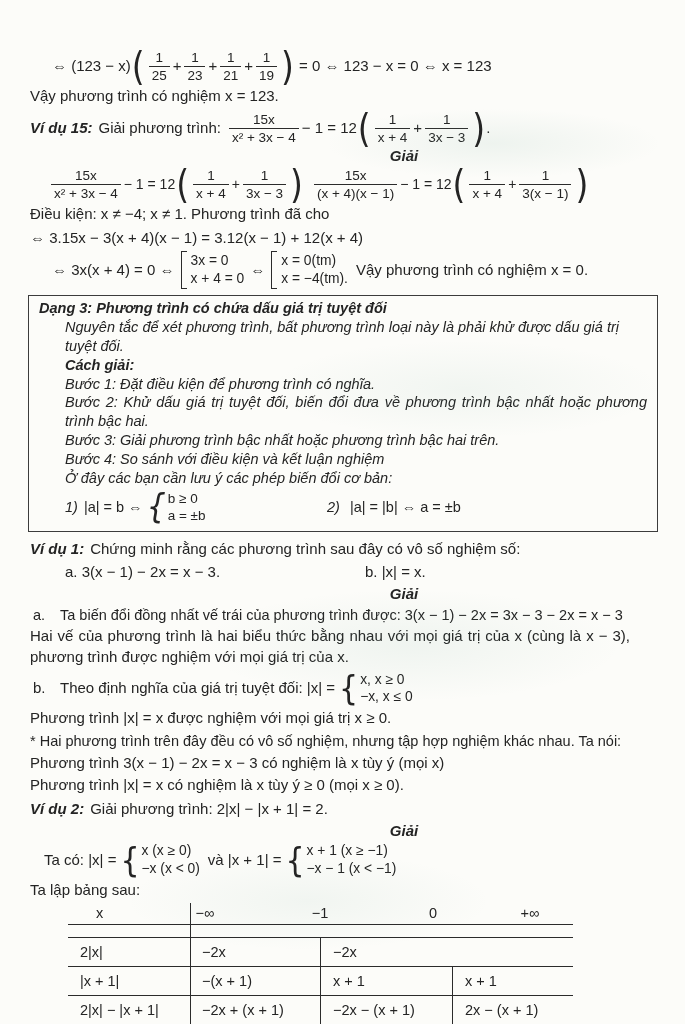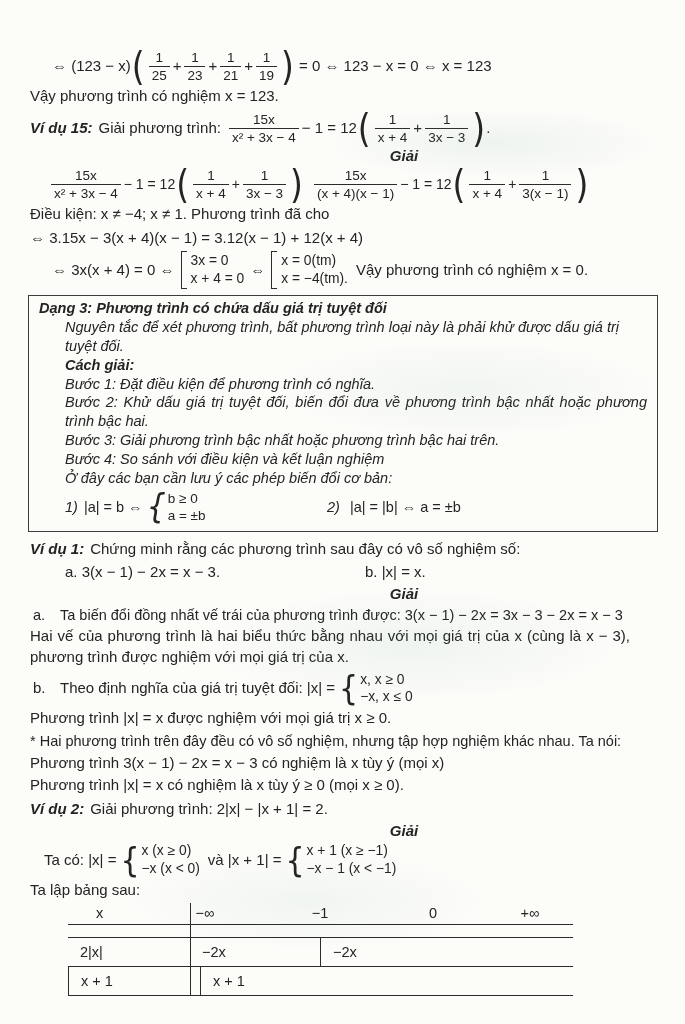--- a/index.html
+++ b/index.html
@@ -285,19 +285,27 @@
       <span class="tick" style="left:462px">+∞</span>
     </div>
     <div class="tgap"></div>
     <div class="tbody">
       <div class="trow">
         <div class="c w0">2|x|</div>
         <div class="c w1">−2x</div>
         <div class="c w2">−2x</div>
       </div>
       <div class="trow">
+        <div class="c w0">|x + 1|</div>
+        <div class="c w1">−(x + 1)</div>
         <div class="c w2">x + 1</div>
         <div class="c w3">x + 1</div>
       </div>
+      <div class="trow">
+        <div class="c w0">2|x| − |x + 1|</div>
+        <div class="c w1">−2x + (x + 1)</div>
+        <div class="c w2">−2x − (x + 1)</div>
+        <div class="c w3">2x − (x + 1)</div>
+      </div>
     </div>
   </div>
 
 </div>
 
 </body></html>

